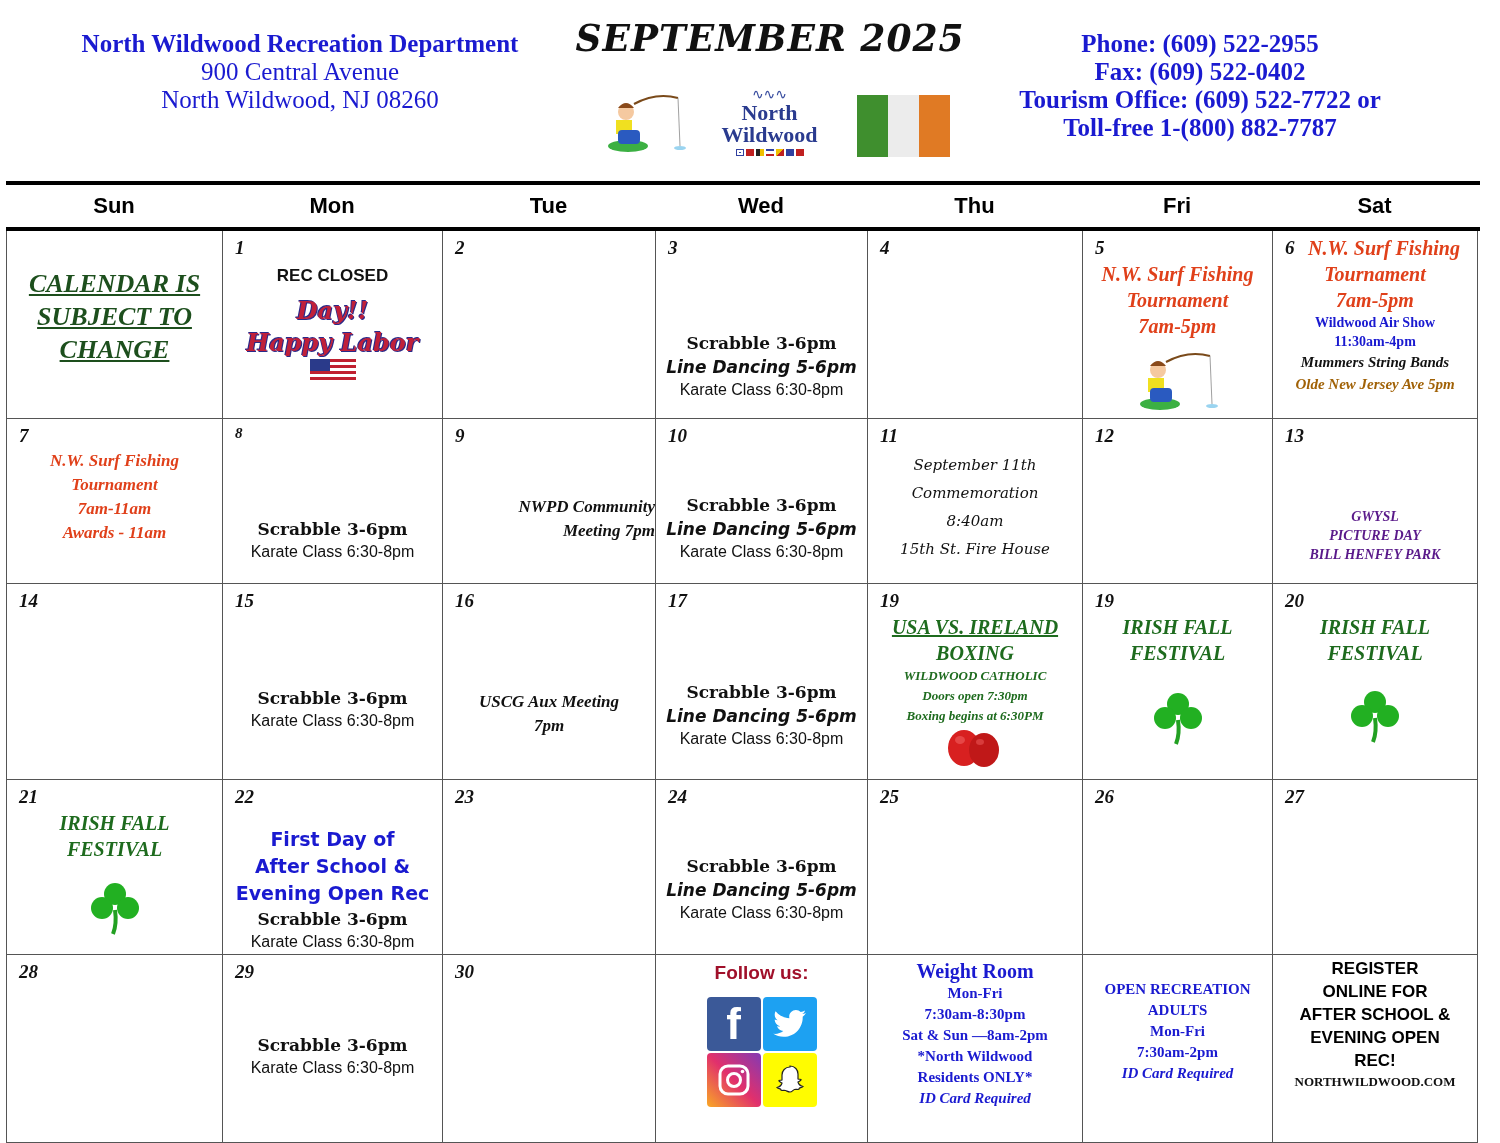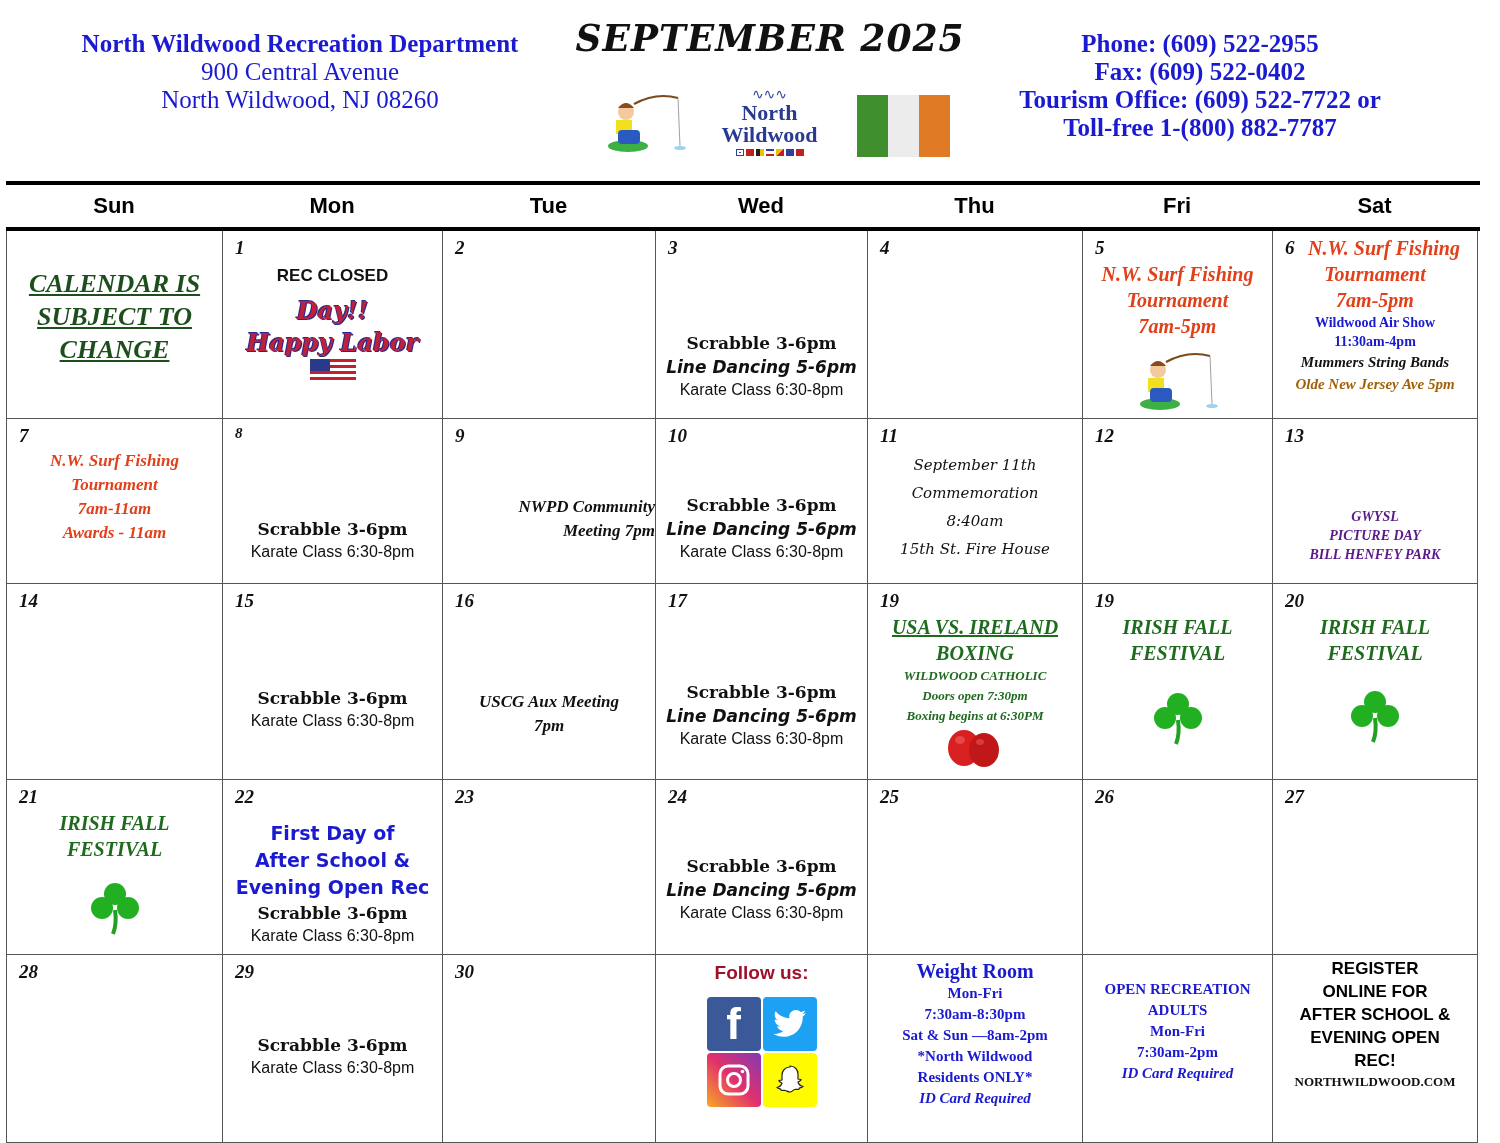--- a/index.html
+++ b/index.html
@@ -322,21 +322,21 @@
         <svg class="shamrock" viewBox="0 0 60 60" style="margin-top:16px">
           <circle cx="30" cy="16" r="11" fill="#22b022"></circle>
           <circle cx="17" cy="30" r="11" fill="#22b022"></circle>
           <circle cx="43" cy="30" r="11" fill="#22b022"></circle>
           <path d="M30 32 Q32 46 28 56" stroke="#22a022" stroke-width="4" fill="none"></path>
         </svg>
       </div>
     </div>
     <div class="cell">
       <div class="dnum">22</div>
-      <div class="content" style="top:40px;">
+      <div class="content" style="top:46px;">
         <div class="blue" style="font-family:'DejaVu Sans',sans-serif;font-weight:bold;font-size:19px;line-height:27px;">
           <div>First Day of</div>
           <div>After School &amp;</div>
           <div>Evening Open Rec</div>
         </div>
         <div class="scrabble">Scrabble  3-6pm</div>
         <div class="karate">Karate Class   6:30-8pm</div>
       </div>
     </div>
     <div class="cell">

